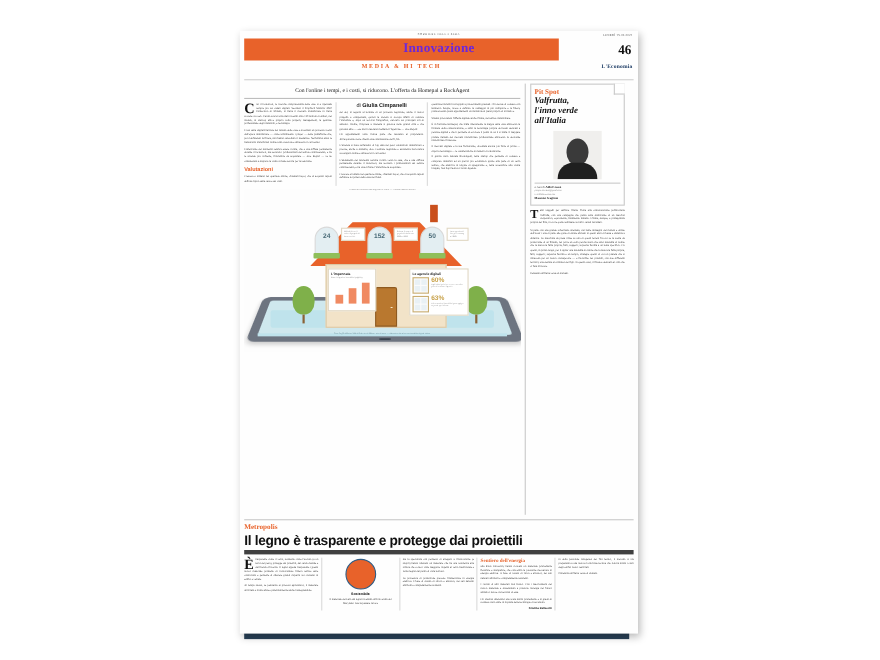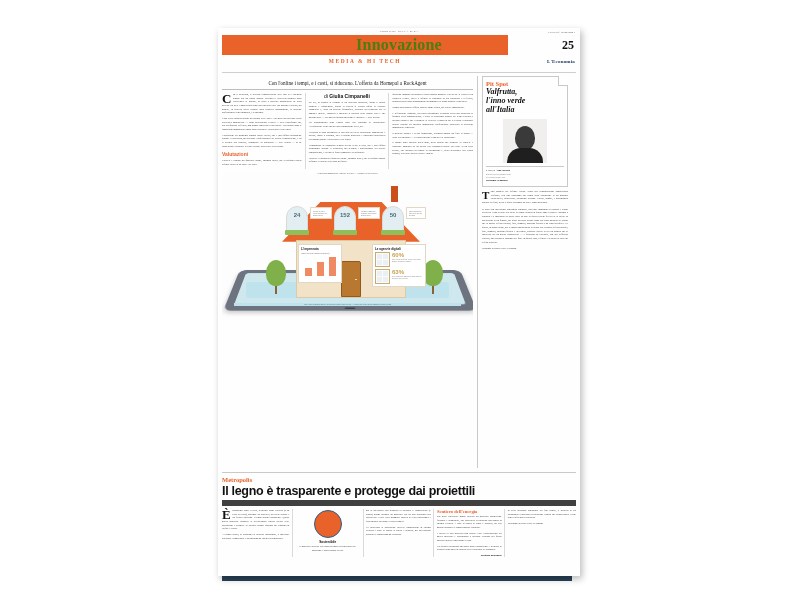--- a/index.html
+++ b/index.html
@@ -12,22 +12,22 @@
   
   .page{position:absolute;left:218px;top:28px;width:362px;height:548px;background:#fefefe;
         box-shadow:2px 3px 7px rgba(0,0,0,.28);overflow:hidden;}
 
   
   .masthead{position:relative;height:52px;}
   .mast-kicker{position:absolute;left:0;right:0;top:2px;text-align:center;font-size:2.6px;
     letter-spacing:.5px;color:#3a3a3a;text-transform:uppercase;}
   .mast-date{position:absolute;right:5px;top:3px;font-size:2.8px;color:#4a4a4a;letter-spacing:.2px;}
   .mast-band{position:absolute;left:4px;top:7px;width:286px;height:20px;background:#e8622a;}
-  .mast-title{position:absolute;left:0;right:0;top:8px;text-align:center;color:#4d7c0f;
-    font-size:16px;font-weight:700;letter-spacing:.2px;font-family:"Liberation Serif",serif;}
+  .mast-title{position:absolute;left:0;right:0;top:8px;text-align:center;color:#6d28d9;
+    font-size:12px;font-weight:700;letter-spacing:.2px;font-family:"Liberation Serif",serif;}
   .mast-num{position:absolute;right:6px;top:10px;font-size:12px;font-weight:700;color:#111;}
   .mast-sub{position:absolute;left:4px;top:30px;width:286px;text-align:center;color:#e8622a;
     font-size:5.4px;font-weight:700;letter-spacing:1.6px;}
   .mast-logo{position:absolute;right:5px;top:31px;font-size:5px;font-weight:700;color:#1b3a63;letter-spacing:.2px;}
   .mast-rule{position:absolute;left:4px;right:4px;top:44px;height:1px;background:#cfcfcf;}
 
   
   .body-wrap{position:absolute;left:4px;top:48px;right:4px;bottom:4px;}
   .toprow{display:flex;height:392px;}
   .mainart{width:256px;border-right:1px solid #c9c9c9;padding-right:4px;box-sizing:border-box;}
@@ -92,21 +92,21 @@
   .tree{position:absolute;bottom:26px;}
   .tree .crown{width:20px;height:26px;background:#7fb04a;border-radius:50% 50% 45% 45%;}
   .tree .trunk{width:2.6px;height:8px;background:#8a6235;margin:0 auto;}
   .source{position:absolute;left:12px;right:12px;bottom:14px;font-size:1.6px;color:#4a6b78;text-align:center;
     background:#bfe3ec;padding:1px 0;}
 
   
   .botart{margin-top:4px;border-top:1px solid #c9c9c9;padding-top:3px;}
   .metropolis{color:#e8622a;font-size:6.5px;font-weight:700;font-family:"Liberation Serif",serif;}
   .bot-head{font-size:12.5px;font-weight:700;color:#111;font-family:"Liberation Sans",sans-serif;
-    letter-spacing:-.3px;margin-top:1px;border-bottom:6px solid #404040;padding-bottom:2px;white-space:nowrap;}
+    letter-spacing:-.3px;margin-top:1px;border-bottom:4px solid #404040;padding-bottom:2px;white-space:nowrap;}
   .cols5{display:flex;margin-top:3px;}
   .bc{width:20%;box-sizing:border-box;padding:0 2.5px;border-right:1px solid #dadada;}
   .bc:last-child{border-right:none;padding-right:0;}
   .bc:first-child{padding-left:0;}
   .circ{width:26px;height:26px;border-radius:50%;background:#e8622a;margin:1px auto 2px;
     border:1.5px solid #2f5d86;}
   .lbl-sost{text-align:center;font-size:3.2px;font-weight:700;color:#111;
     font-family:"Liberation Sans",sans-serif;margin-bottom:1px;}
   .lbl-orange{color:#e8622a;font-size:4.6px;font-weight:700;font-family:"Liberation Serif",serif;margin-bottom:1px;}
   .sign{text-align:right;font-size:2.5px;font-weight:700;color:#111;margin-top:2px;
@@ -136,21 +136,21 @@
 <div class="stage">
   <div class="navy-plate"></div>
 
   <div class="page">
 
     <div class="masthead">
       <div class="mast-kicker">CORRIERE DELLA SERA</div>
       <div class="mast-date">LUNEDÌ 15.02.2021</div>
       <div class="mast-band"></div>
       <div class="mast-title">Innovazione</div>
-      <div class="mast-num">25</div>
+      <div class="mast-num">46</div>
       <div class="mast-sub">MEDIA &amp; HI TECH</div>
       <div class="mast-logo">L'Economia</div>
       <div class="mast-rule"></div>
     </div>
 
     <div class="body-wrap">
       <div class="toprow">
 
         <div class="mainart">
           <div class="standfirst">Con l'online i tempi, e i costi, si riducono. L'offerta da Homepal a RockAgent</div>

